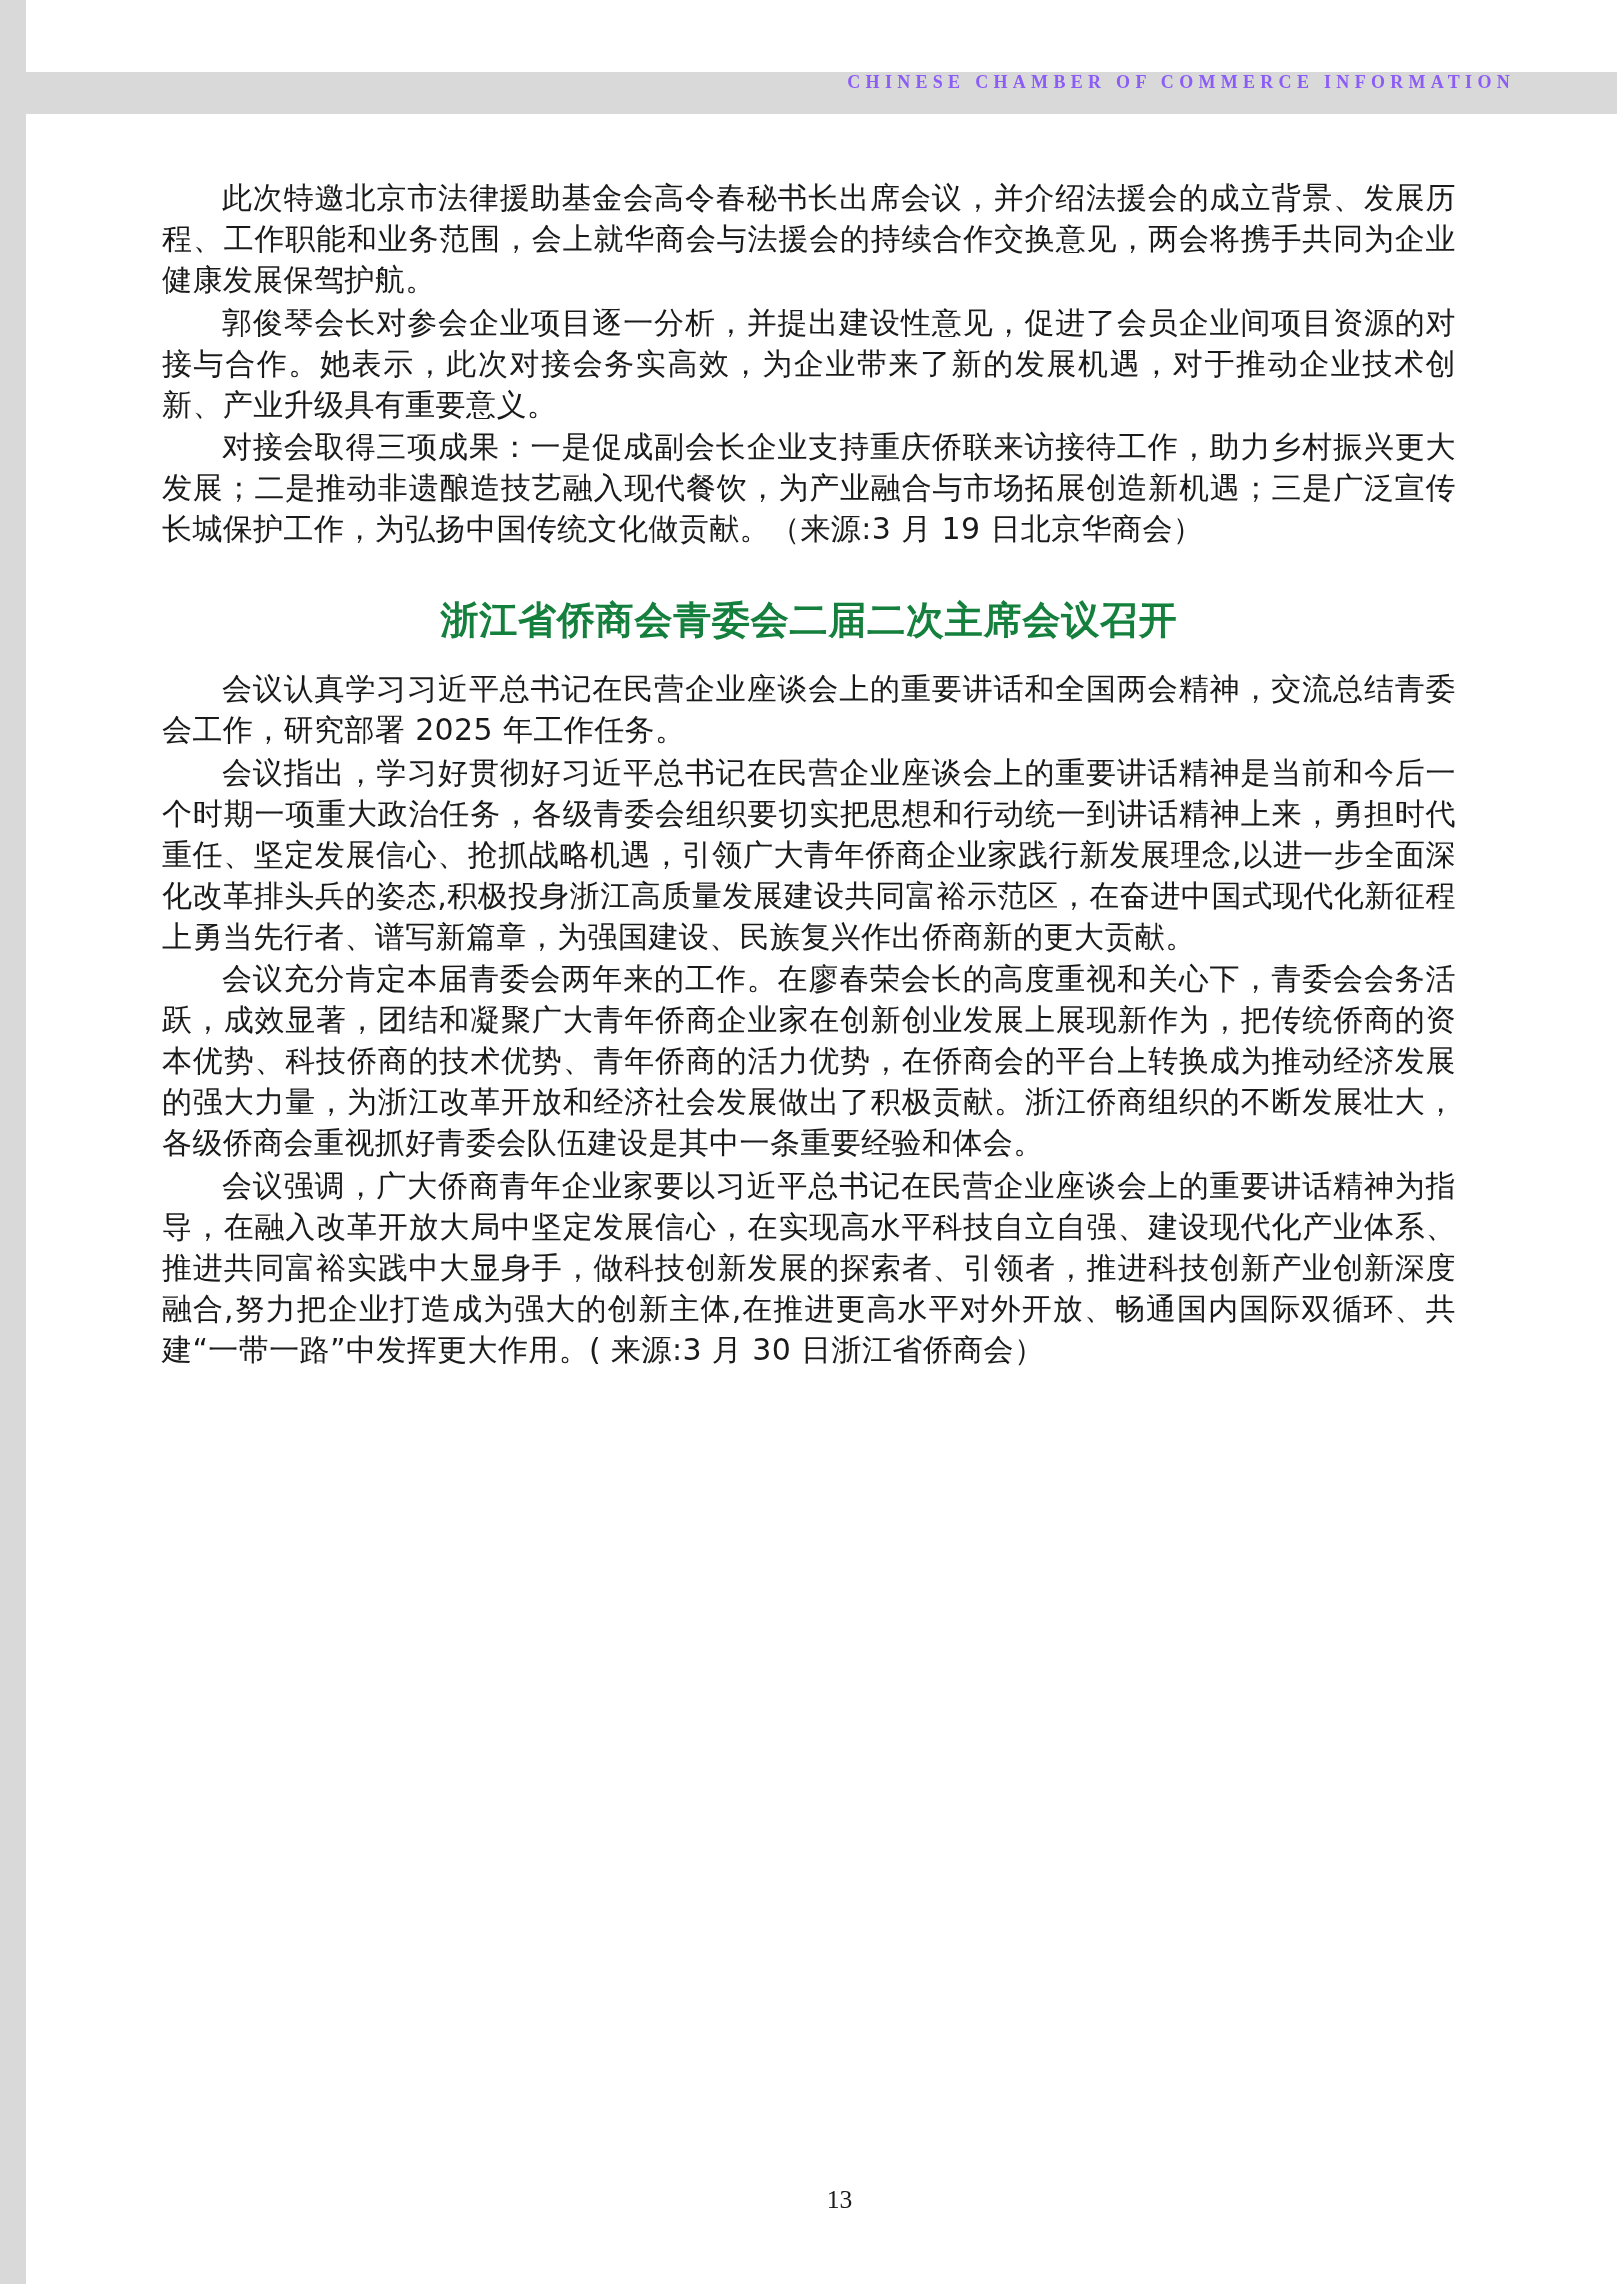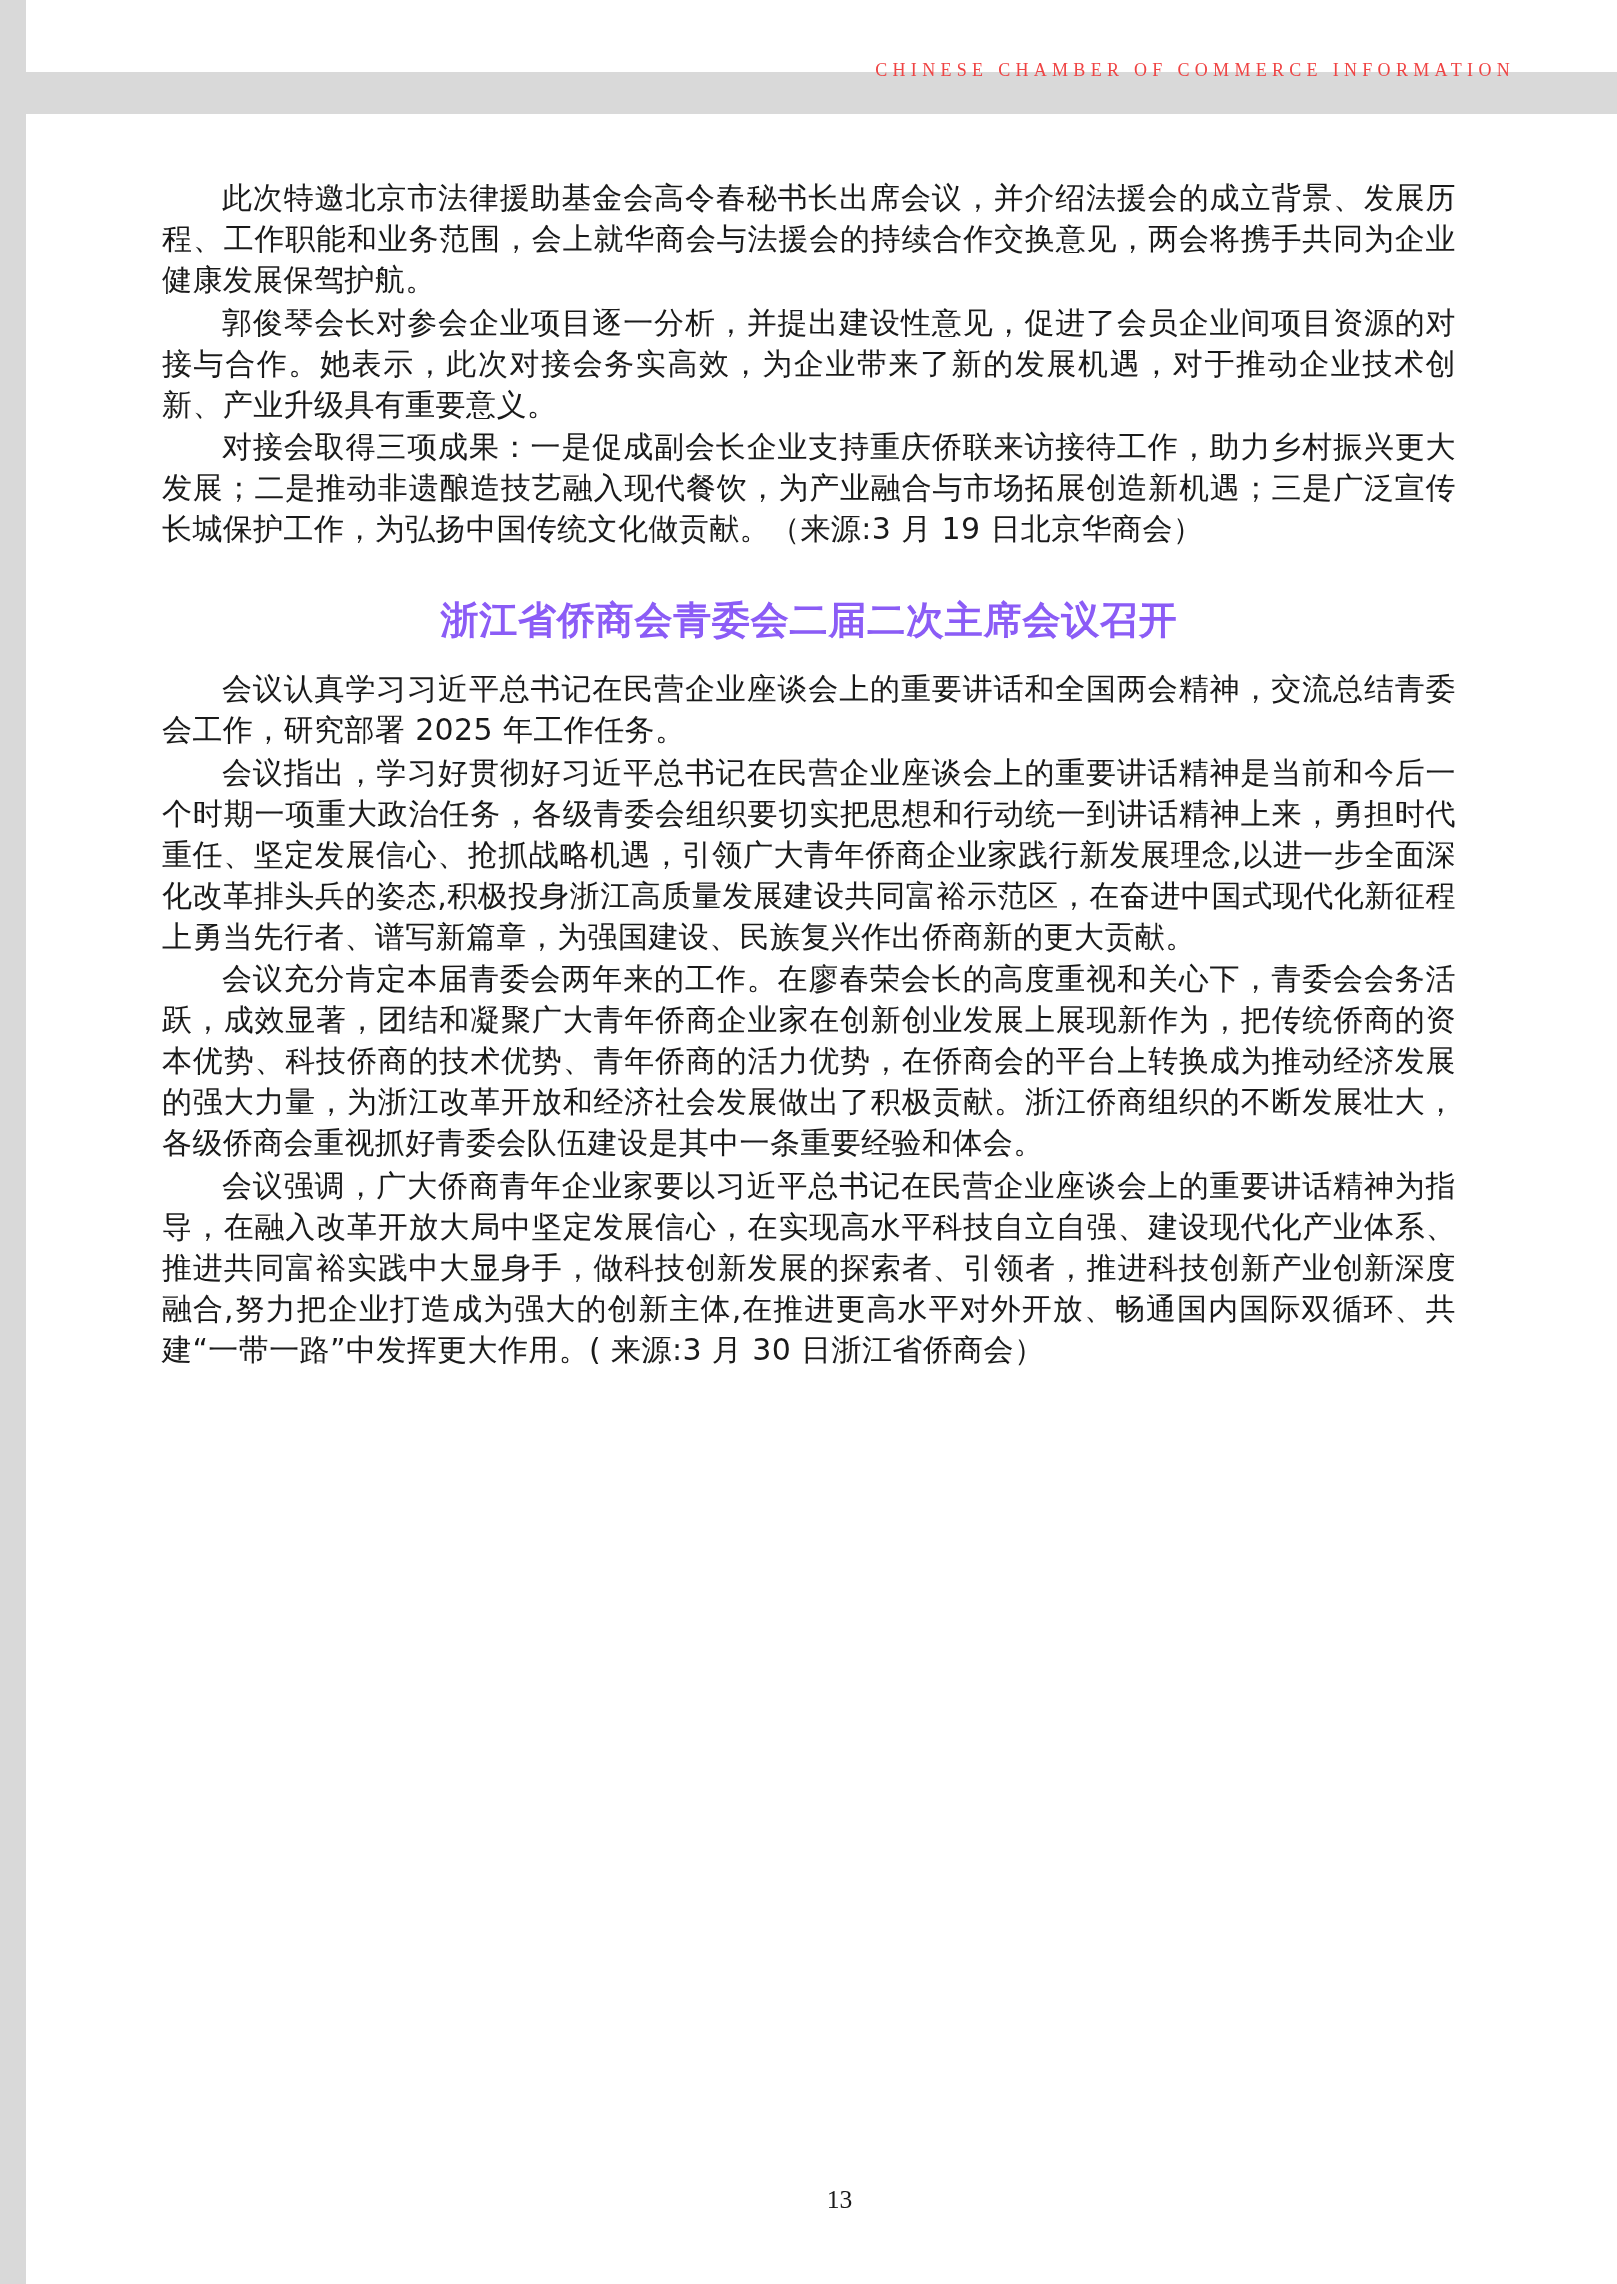--- a/index.html
+++ b/index.html
@@ -32,26 +32,26 @@
     position: absolute;
     left: 25.6px;
     top: 72px;
     width: 1592px;
     height: 42px;
     background: #d9d9d9;
   }
   .header-title {
     position: absolute;
     right: 102px;
-    top: 60px;
+    top: 72px;
     font-size: 18px;
     letter-spacing: 5.3px;
-    color: #ef4444;
+    color: #8b5cf6;
     font-family: "Liberation Serif", "DejaVu Serif", serif;
-    font-weight: 400;
+    font-weight: 700;
     white-space: nowrap;
   }
   .content {
     position: absolute;
     left: 162px;
     top: 177px;
     width: 1294px;
   }
   p.para {
     margin: 0 0 1.5px 0;
@@ -63,21 +63,21 @@
     text-indent: 60px;
     font-family: "DejaVu Sans", "Liberation Sans", sans-serif;
     letter-spacing: 0.4px;
   }
   h2.article-title {
     margin: 45px 0 21px 0;
     font-size: 38px;
     line-height: 53px;
     text-align: center;
     font-weight: bold;
-    color: #8b5cf6;
+    color: #15803d;
     font-family: "DejaVu Sans", "Liberation Sans", sans-serif;
     letter-spacing: 0.8px;
   }
   .page-number {
     position: absolute;
     left: 0;
     top: 2185px;
     width: 1617px;
     text-align: center;
     font-size: 25.6px;

